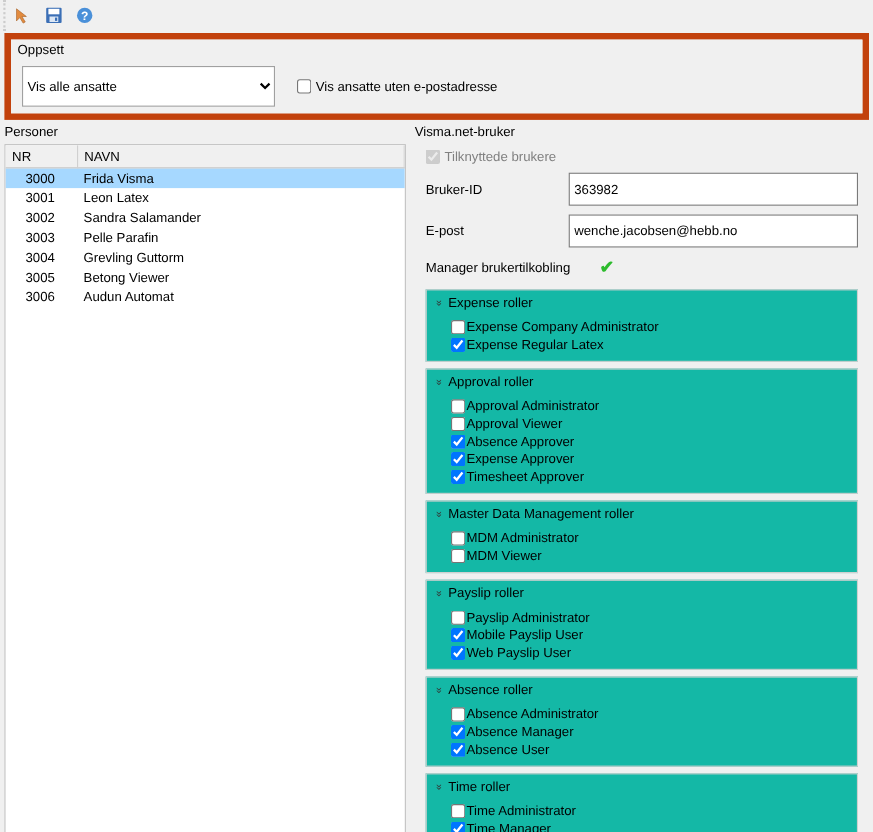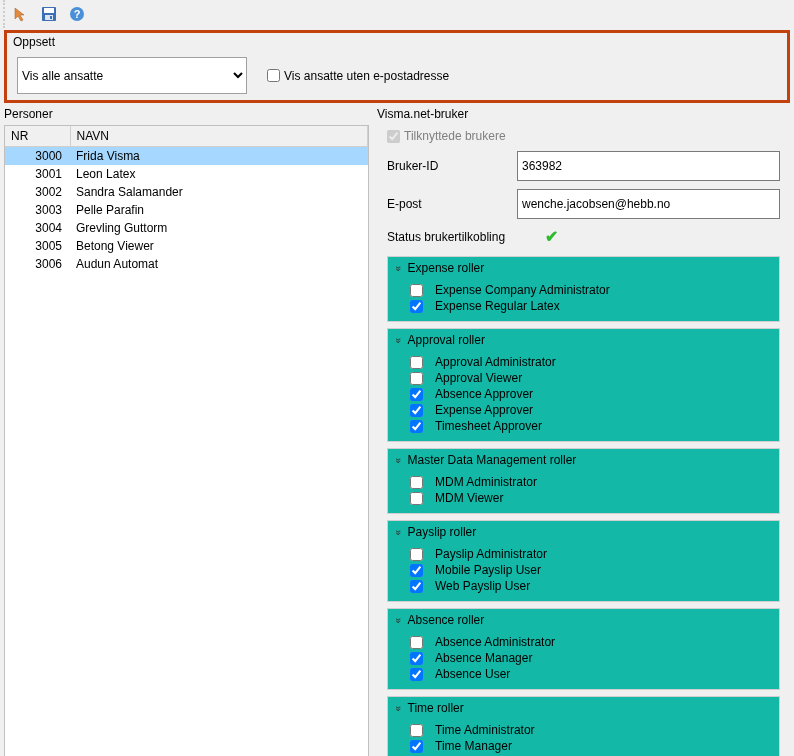--- a/index.html
+++ b/index.html
@@ -16,21 +16,21 @@
   padding: 4px 8px;
   display: flex;
   gap: 12px;
   align-items: center;
   height: 28px;
   border-left: 2px dotted #ccc;
   margin-left: 3px;
 }
 .toolbar .icon { width: 16px; height: 16px; display: inline-block; cursor: pointer; }
 .panel {
-  border: 3px solid #c2410c;
+  border: 6px solid #c2410c;
   margin: 2px 4px;
 }
 .panel-title {
   background: #f0f0f0;
   padding: 2px 6px;
   font-size: 12px;
 }
 .panel-body {
   background: #f0f0f0;
   padding: 6px 10px;
@@ -79,21 +79,21 @@
   font-weight: normal;
   background: #f0f0f0;
   border-bottom: 1px solid #d0d0d0;
   border-right: 1px solid #d0d0d0;
   padding: 3px 6px;
 }
 table.personer td {
   padding: 2px 6px;
   border: none;
 }
-table.personer td.nr { text-align: right; padding-right: 8px; width: 60px; }
+table.personer td.nr { text-align: center; padding-right: 8px; width: 60px; }
 table.personer tr.selected td { background: #a6d8ff; }
 .detail {
   background: #f0f0f0;
 }
 .detail-row {
   display: flex;
   align-items: center;
   padding: 4px 10px;
 }
 .detail-row .lbl { width: 130px; }
@@ -126,21 +126,21 @@
   font-size: 12px;
   cursor: pointer;
 }
 .role-header .chev { font-size: 10px; color: #333; }
 .role-body {
   padding: 4px 10px 8px 22px;
   display: flex;
   flex-direction: column;
   gap: 2px;
 }
-.role-body label { display: inline-flex; align-items: flex-end; gap: 12px; }
+.role-body label { display: inline-flex; align-items: flex-end; gap: 1px; }
 </style>
 </head>
 <body>
 
 <div class="toolbar">
   <span class="icon">
     <svg width="16" height="16" viewBox="0 0 16 16">
         <path d="M2 2 L2 13 L5 10 L8 15 L10 14 L7 9 L11 9 Z" fill="#e28b3f" stroke="#a05a1f" stroke-width="0.5"></path>
       </svg>
   </span>
@@ -229,21 +229,21 @@
       </div>
       <div class="detail-row">
         <span class="lbl">Bruker-ID</span>
         <input type="text" value="363982" style="">
       </div>
       <div class="detail-row">
         <span class="lbl">E-post</span>
         <input type="text" value="wenche.jacobsen@hebb.no" style="">
       </div>
       <div class="detail-row">
-        <span class="lbl" style="width:150px">Status brukertilkobling</span>
+        <span class="lbl" style="width:150px">Manager brukertilkobling</span>
         <span class="check-green">✔</span>
       </div>
 
       <div id="role-groups">
           <div class="role-group">
             <div class="role-header">
               <span class="chev" style="transform: rotate(90deg); display: inline-block;">»</span>
               <span>Expense roller</span>
             </div>
             <div class="role-body">

